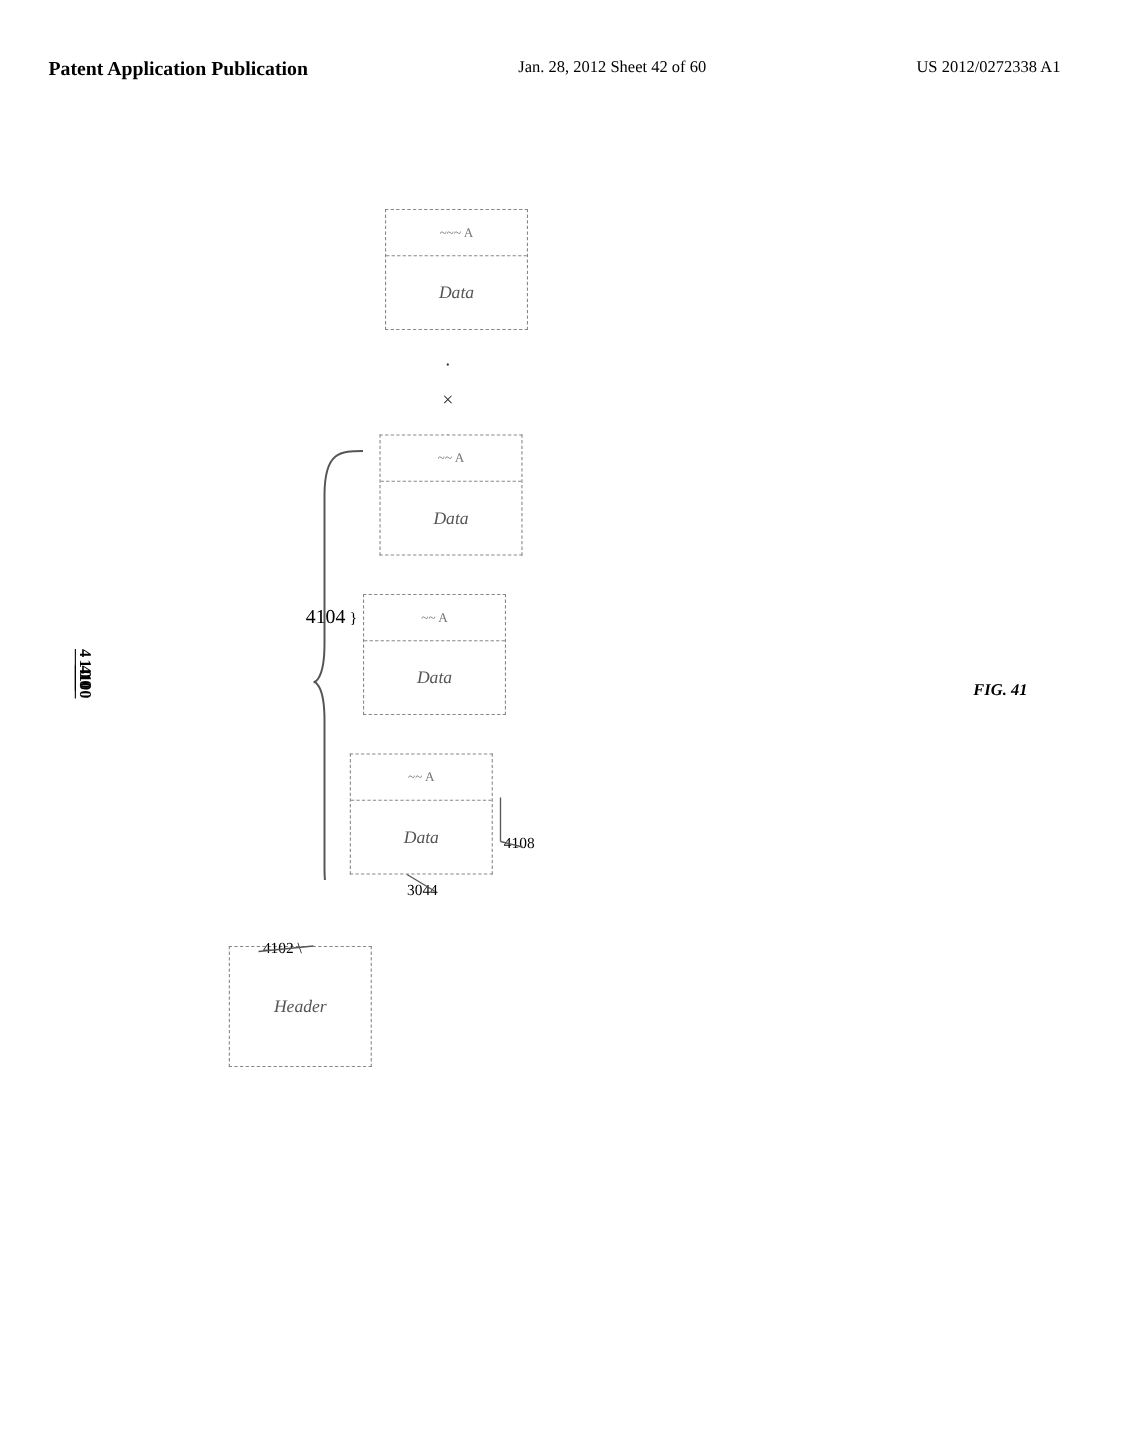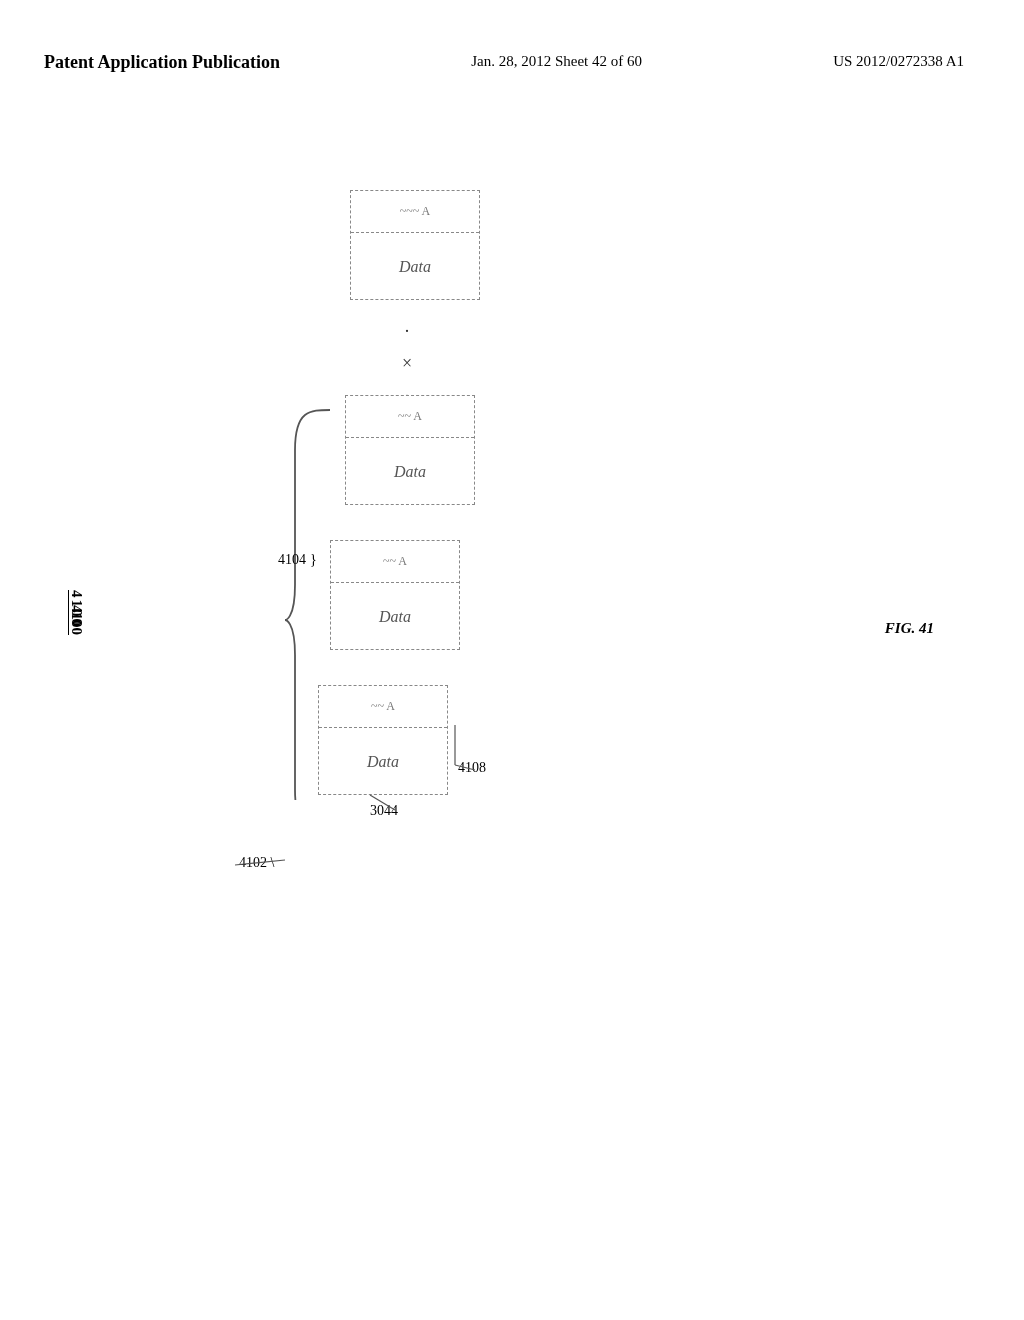--- a/index.html
+++ b/index.html
@@ -133,27 +133,30 @@
   <div class="block" style="left: 270px; top: 380px; width: 130px; height: 110px;">
     <div class="block-inner-top" style="height: 42px; padding: 0 6px; font-size: 12px; color:#777;">~~ A</div>
     <div style="height:68px; display:flex; align-items:center; justify-content:center; font-size:16px; font-style:italic; color:#555;">Data</div>
   </div>
 
   <div class="block" style="left: 258px; top: 525px; width: 130px; height: 110px;">
     <div class="block-inner-top" style="height: 42px; padding: 0 6px; font-size: 12px; color:#777;">~~ A</div>
     <div style="height:68px; display:flex; align-items:center; justify-content:center; font-size:16px; font-style:italic; color:#555;">Data</div>
   </div>
 
+  <div class="block" style="left: 148px; top: 700px; width: 130px; height: 110px;">
+    <div style="height:110px; display:flex; align-items:center; justify-content:center; font-size:16px; font-style:italic; color:#555;">Header</div>
+  </div>
 
   <svg class="brace-svg" style="left: 220px; top: 240px; width: 60px; height: 400px;">
     <path d="M 50 10 C 30 10, 15 10, 15 50 L 15 185 C 15 220, 5 220, 5 220 C 5 220, 15 220, 15 255 L 15 390 C 15 430, 30 430, 50 430" fill="none" stroke="#555" stroke-width="1.8"></path>
   </svg>
 
   <div style="position:absolute; left: 218px; top: 390px;">
-    <span style="font-size:14px;margin-top:48px;">4104</span>
+    <span style="font-size:18px;margin-top:48px;">4104</span>
     <span style="font-size:14px;">}</span>
   </div>
 
   <div style="position:absolute; left: 148px; top: 695px; font-size:14px;padding-left:31px;">
     <span>4102</span>
     <span style="font-size:14px;"> \</span>
   </div>
 
   <div style="position:absolute; left: 310px; top: 643px; font-size:14px;">
     <span>3044</span>

